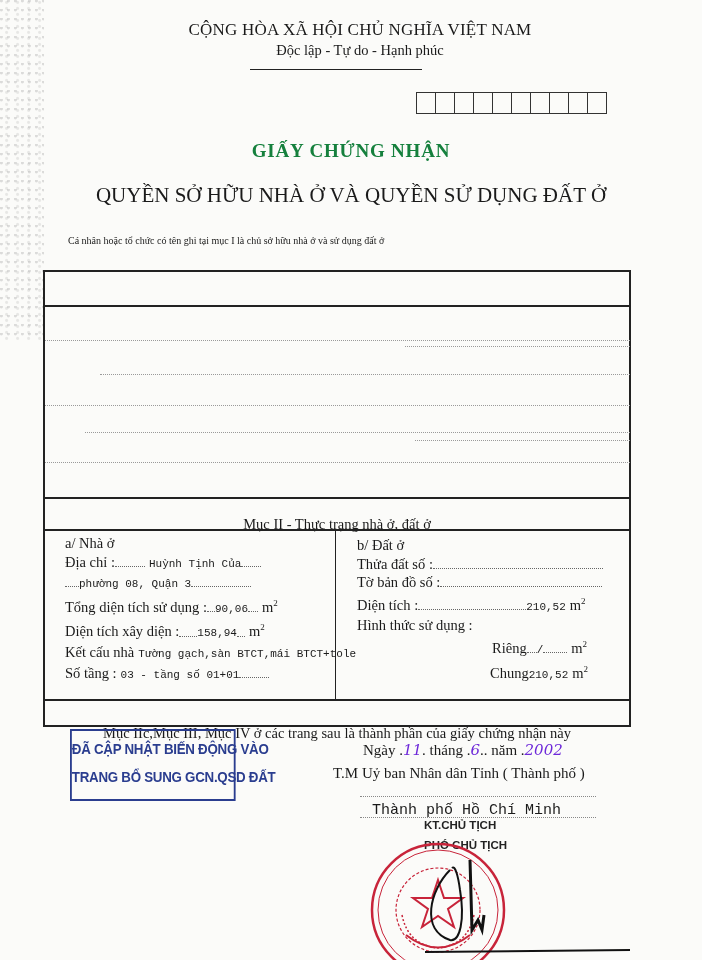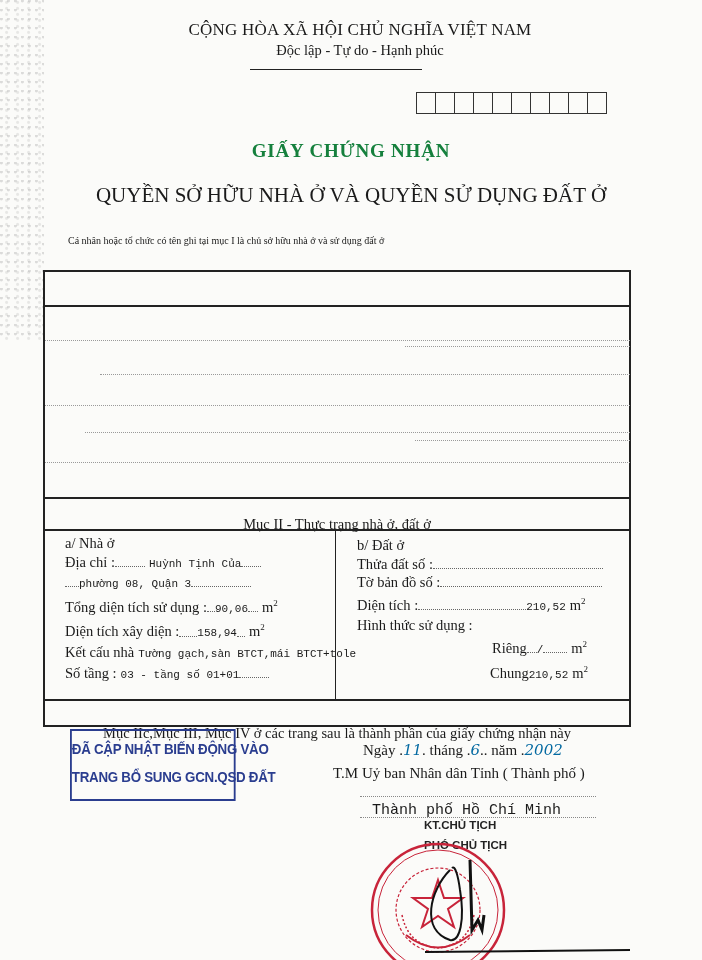--- a/index.html
+++ b/index.html
@@ -36,21 +36,21 @@
   .lbl { font-size:14.5px; }
   .dotfill { display:inline-block; border-bottom:1.5px dotted #666; vertical-align:baseline; }
   sup { font-size:9px; }
 
   #vdivider { position:absolute; left:290px; top:258px; height:170px; border-left:1.5px solid #222; }
 
   #stamp-box { top:729px; left:70px; width:180px; height:72px; border:2px solid #2a3d8f; box-sizing:border-box; color:#2a3d8f;
     font-family:"Liberation Sans","DejaVu Sans",sans-serif; font-weight:bold; font-size:14.5px; text-align:center; line-height:28px; padding-top:4px; transform:scaleX(.92); transform-origin:left; letter-spacing:-.3px; }
 
   .sig-line { font-size:15px; }
-  .hand { font-family:"DejaVu Serif",serif; font-style:italic; color:#0369a1; }
+  .hand { font-family:"DejaVu Serif",serif; font-style:italic; color:#6d28d9; }
   #seal { left:368px; top:840px; width:140px; height:140px; }
   #sig-svg { left:420px; top:860px; width:220px; height:100px; }
 </style>
 </head>
 <body>
 
 <div class="speckle"></div>
 
 <div class="abs" id="nation">CỘNG HÒA XÃ HỘI CHỦ NGHĨA VIỆT NAM</div>
 <div class="abs" id="motto">Độc lập - Tự do - Hạnh phúc</div>

